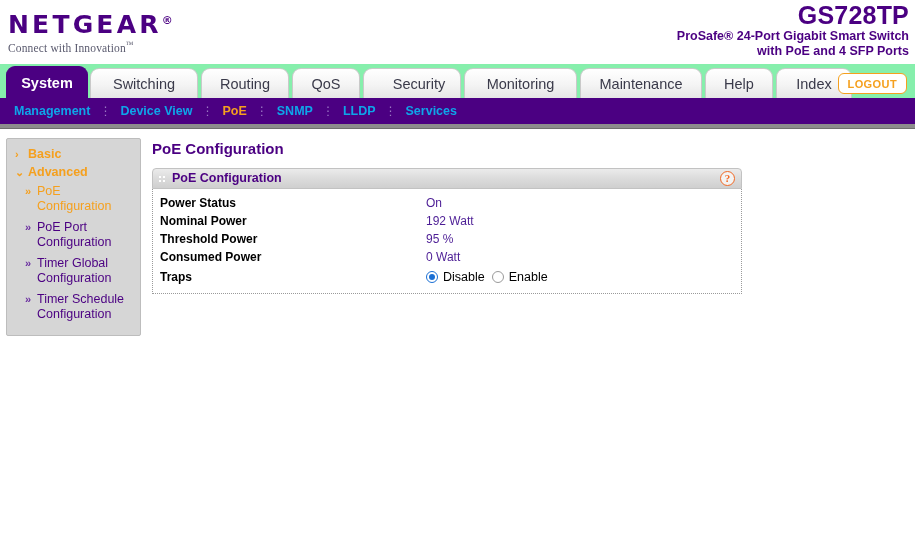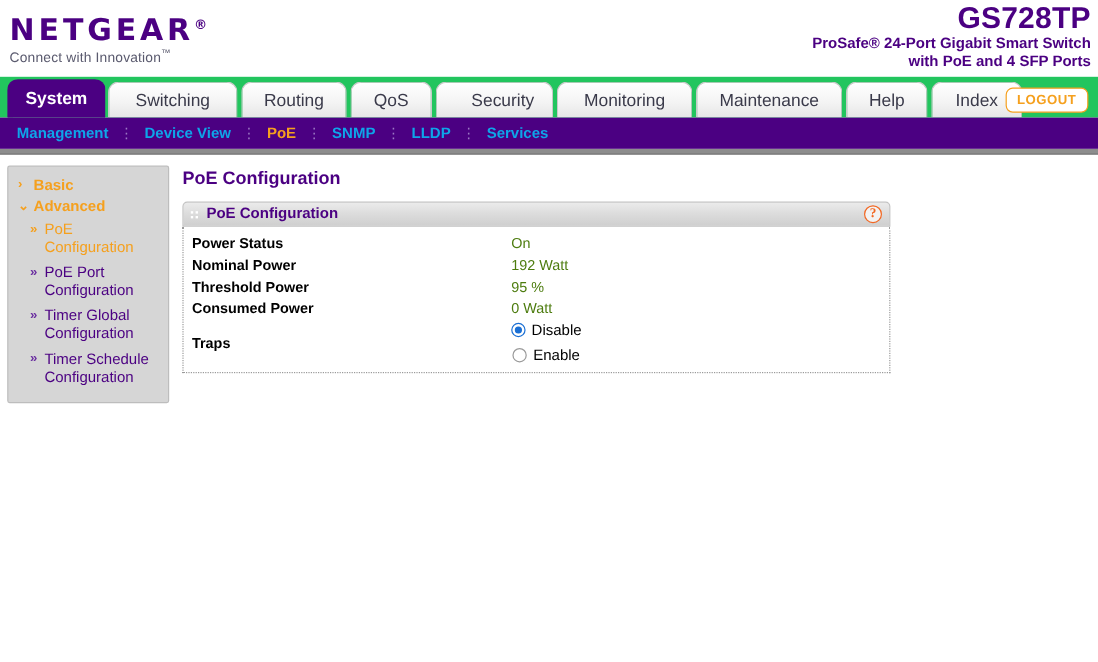--- a/index.html
+++ b/index.html
@@ -35,21 +35,21 @@
     color: #4b0082;
     letter-spacing: 3.2px;
     line-height: 26px;
   }
   .logo-word sup {
     font-size: 11px;
     letter-spacing: 0;
     vertical-align: super;
   }
   .logo-tag {
-    font-family: Liberation Sans, sans-serif;
+    font-family: Liberation Serif, serif;
     font-size: 11.5px;
     color: #5a5a6e;
     letter-spacing: 0.15px;
     margin-top: 2px;
   }
   .logo-tag sup {
     font-size: 8px;
   }
 
   .product-block {
@@ -72,21 +72,21 @@
     font-weight: bold;
     color: #4b0082;
     line-height: 15px;
     padding-left: 48px;
   }
 
   
   #tabbar {
     position: relative;
     height: 34px;
-    background: #22c55e;
+    background: #86efac;
     padding-left: 6px;
     box-sizing: border-box;
   }
   .tab {
     position: absolute;
     bottom: 0;
     height: 30px;
     line-height: 30px;
     text-align: center;
     font-family: "Liberation Sans", sans-serif;
@@ -317,27 +317,26 @@
     width: 266px;
     flex: none;
     font-family: "Liberation Sans", sans-serif;
     font-size: 12px;
     font-weight: bold;
     color: #000000;
   }
   .field-value {
     font-family: "Liberation Sans", sans-serif;
     font-size: 12px;
-    color: #4d7c0f;
+    color: #4c1d95;
   }
   .radio-group {
     display: flex;
-    align-items: center;
+    align-items: flex-start;
     gap: 7px;
-    flex-direction: column;
   }
   .radio-opt {
     display: flex;
     align-items: center;
     gap: 5px;
     cursor: pointer;
   }
   .radio-dot {
     width: 12px;
     height: 12px;

